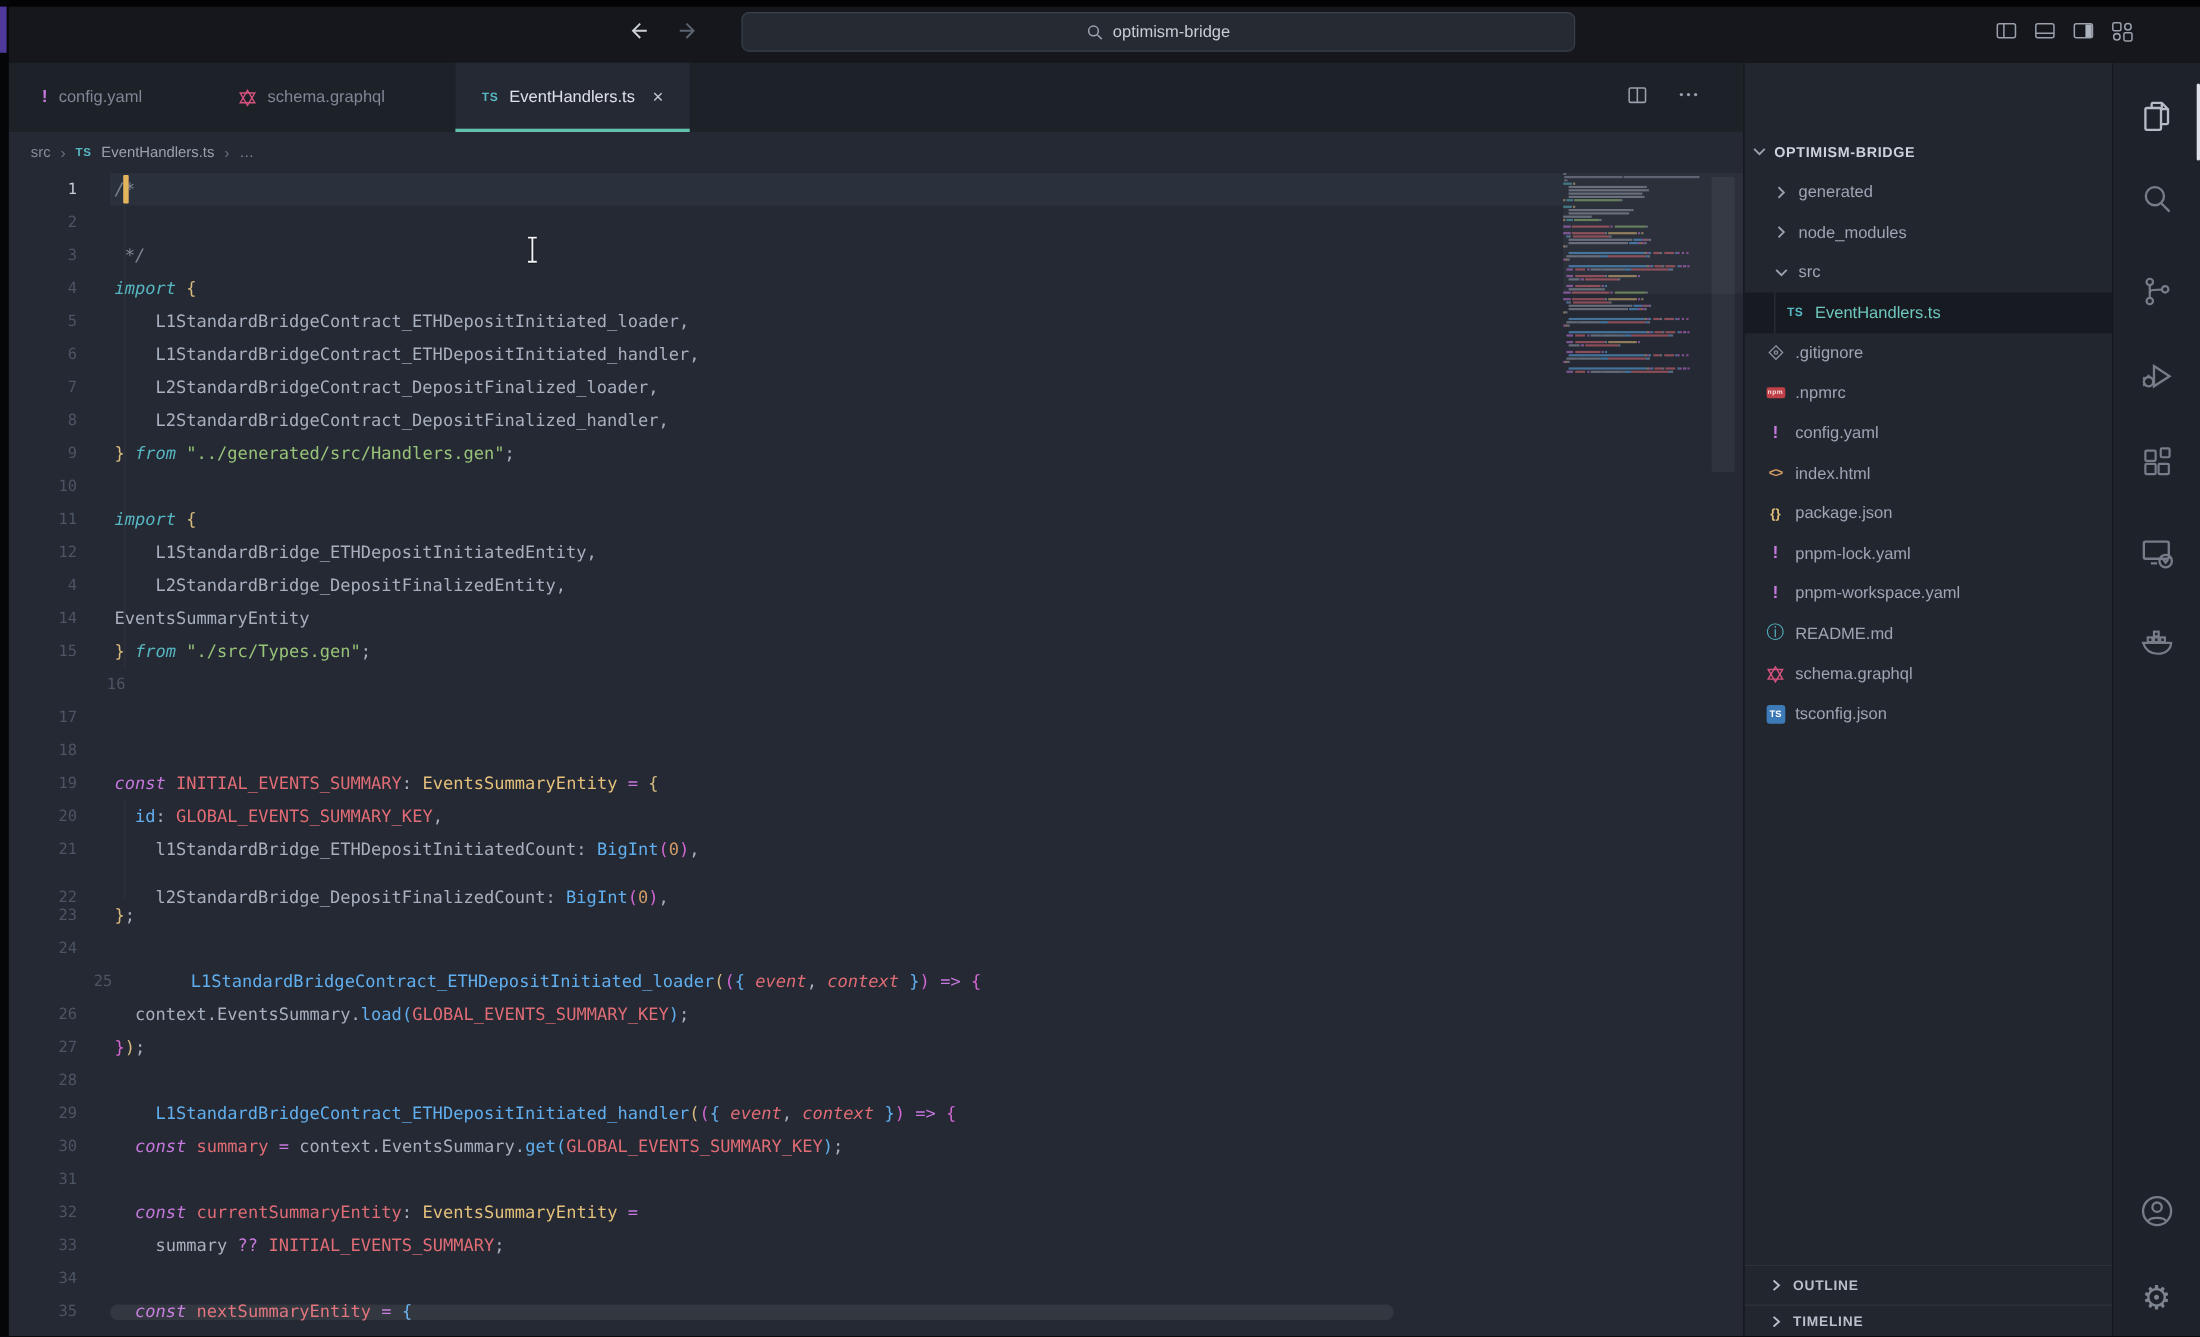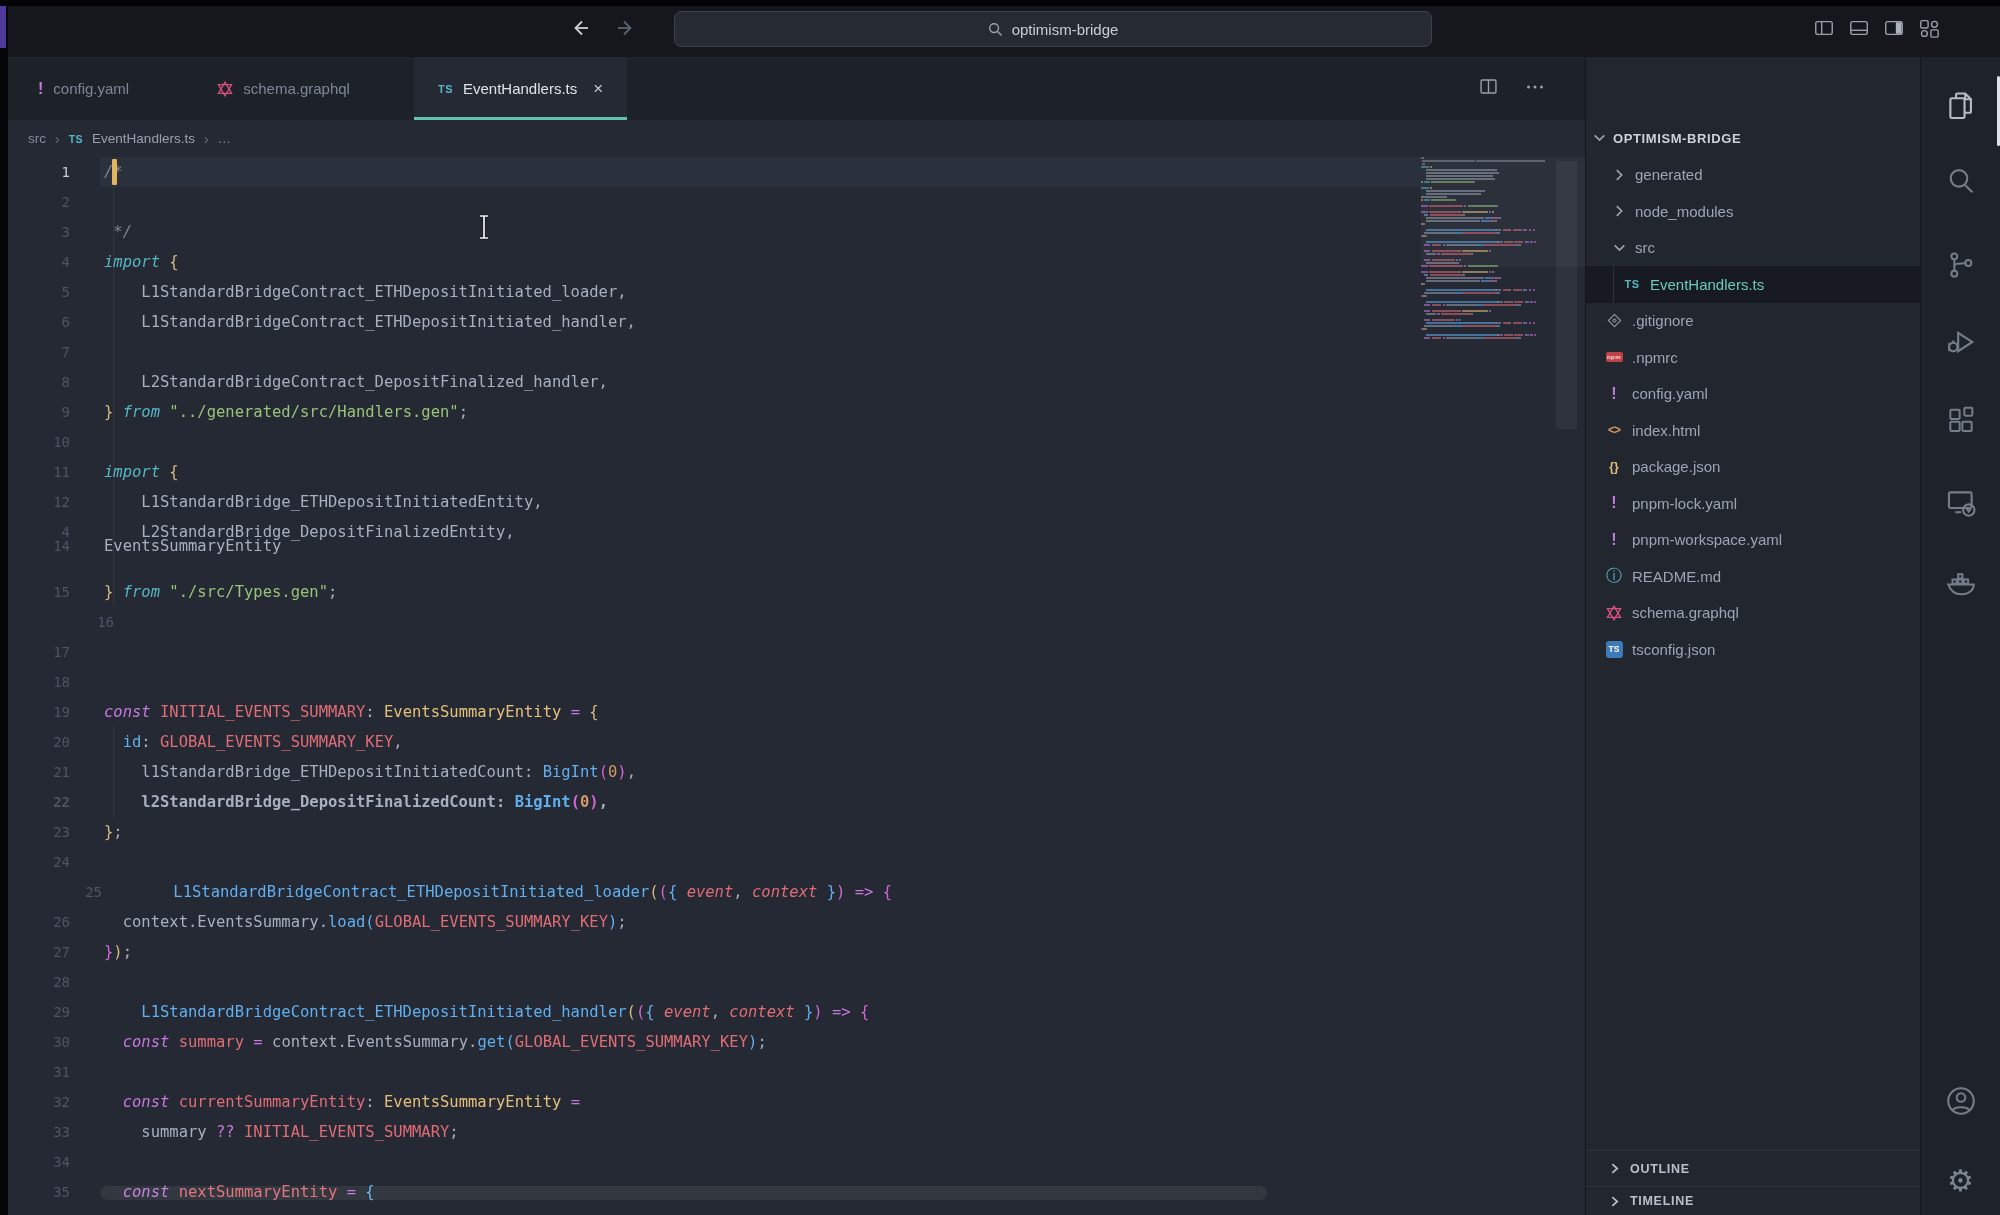--- a/index.html
+++ b/index.html
@@ -206,20 +206,21 @@
           <div class="cl" style="top: 120px;">
             <span class="ln">5</span>
             <span class="lt"><span class="id">    L1StandardBridgeContract_ETHDepositInitiated_loader</span><span class="pu">,</span></span>
           </div>
           <div class="cl" style="top: 150px;">
             <span class="ln">6</span>
             <span class="lt"><span class="id">    L1StandardBridgeContract_ETHDepositInitiated_handler</span><span class="pu">,</span></span>
           </div>
           <div class="cl" style="top: 180px;">
             <span class="ln">7</span>
+            <span class="lt"><span class="id">    L2StandardBridgeContract_DepositFinalized_loader</span><span class="pu">,</span></span>
           </div>
           <div class="cl" style="top: 210px;">
             <span class="ln">8</span>
             <span class="lt"><span class="id">    L2StandardBridgeContract_DepositFinalized_handler</span><span class="pu">,</span></span>
           </div>
           <div class="cl" style="top: 240px;">
             <span class="ln">9</span>
             <span class="lt"><span class="b1">}</span><span class="pu"> </span><span class="im">from</span><span class="pu"> </span><span class="st">"../generated/src/Handlers.gen"</span><span class="pu">;</span></span>
           </div>
           <div class="cl" style="top: 270px;">
@@ -231,21 +232,21 @@
             <span class="lt"><span class="im">import</span><span class="pu"> </span><span class="b1">{</span></span>
           </div>
           <div class="cl" style="top: 330px;">
             <span class="ln">12</span>
             <span class="lt"><span class="id">    L1StandardBridge_ETHDepositInitiatedEntity</span><span class="pu">,</span></span>
           </div>
           <div class="cl" style="top: 360px;">
             <span class="ln">4</span>
             <span class="lt"><span class="id">    L2StandardBridge_DepositFinalizedEntity</span><span class="pu">,</span></span>
           </div>
-          <div class="cl" style="top: 374px;">
+          <div class="cl" style="top: 390px;">
             <span class="ln">14</span>
             <span class="lt"><span class="id">EventsSummaryEntity</span></span>
           </div>
           <div class="cl" style="top: 420px;">
             <span class="ln">15</span>
             <span class="lt"><span class="b1">}</span><span class="pu"> </span><span class="im">from</span><span class="pu"> </span><span class="st">"./src/Types.gen"</span><span class="pu">;</span></span>
           </div>
           <div class="cl" style="top: 450px; margin-left: 44px;">
             <span class="ln">16</span>
             <span class="lt"></span>
@@ -262,21 +263,21 @@
             <span class="lt"><span class="kw">const</span><span class="pu"> </span><span class="cn">INITIAL_EVENTS_SUMMARY</span><span class="pu">:</span><span class="pu"> </span><span class="ty">EventsSummaryEntity</span><span class="pu"> </span><span class="op">=</span><span class="pu"> </span><span class="b1">{</span></span>
           </div>
           <div class="cl" style="top: 570px;">
             <span class="ln">20</span>
             <span class="lt"><span class="pu">  </span><span class="fn">id</span><span class="pu">:</span><span class="pu"> </span><span class="cn">GLOBAL_EVENTS_SUMMARY_KEY</span><span class="pu">,</span></span>
           </div>
           <div class="cl" style="top: 600px;">
             <span class="ln">21</span>
             <span class="lt"><span class="id">    l1StandardBridge_ETHDepositInitiatedCount</span><span class="pu">:</span><span class="pu"> </span><span class="fn">BigInt</span><span class="b2">(</span><span class="nu">0</span><span class="b2">)</span><span class="pu">,</span></span>
           </div>
-          <div class="cl" style="top: 630px; font-weight: bold;">
+          <div class="cl" style="top: 644px;">
             <span class="ln">22</span>
             <span class="lt"><span class="id">    l2StandardBridge_DepositFinalizedCount</span><span class="pu">:</span><span class="pu"> </span><span class="fn">BigInt</span><span class="b2">(</span><span class="nu">0</span><span class="b2">)</span><span class="pu">,</span></span>
           </div>
           <div class="cl" style="top: 660px;">
             <span class="ln">23</span>
             <span class="lt"><span class="b1">}</span><span class="pu">;</span></span>
           </div>
           <div class="cl" style="top: 690px;">
             <span class="ln">24</span>
             <span class="lt"></span>

